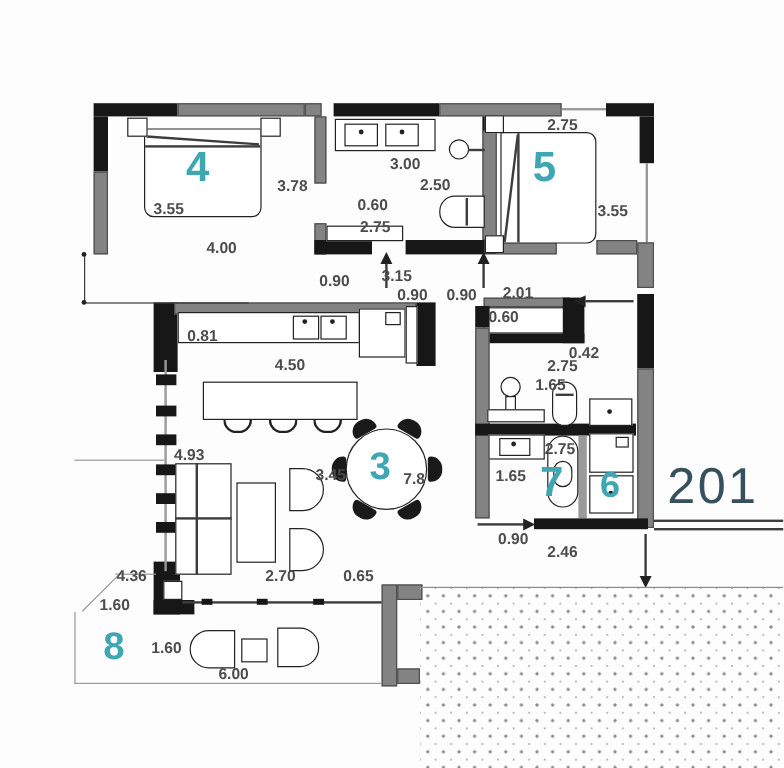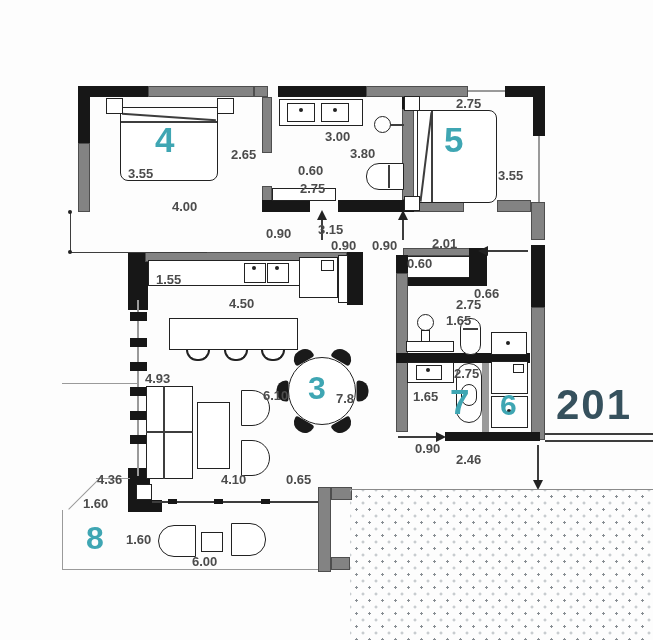--- a/index.html
+++ b/index.html
@@ -7,21 +7,21 @@
   #plan{position:relative;width:653px;height:640px;background:#fdfdfd;font-family:"Liberation Sans",sans-serif;overflow:hidden}
   #plan i,#plan b,#plan s{position:absolute;display:block;font-style:normal;text-decoration:none}
   .w{background:#838383;border:1px solid #4e4e4e}          
   .k{background:#171717}                                   
   .f{background:#fff;border:1.6px solid #222}              
   .ln{background:#3d3d3d}                                  
   .lt{background:#9a9a9a}                                  
   .dim{color:#4c4c4c;font-size:13px;white-space:nowrap}
   .strike{text-decoration:line-through}
   .rn{color:#3fa6b3;font-weight:700;font-size:33px;line-height:1}
-  .apt{color:#36515d;font-weight:700;font-size:42px;line-height:1;letter-spacing:2px}
+  .apt{color:#36515d;font-weight:400;font-size:42px;line-height:1;letter-spacing:2px}
   .dot{width:4px;height:4px;border-radius:50%;background:#222}
   .stool{border:2px solid #222;border-top:none;border-radius:0 0 12px 12px;background:#fff;width:24px;height:11px}
   .chair{width:21px;height:12px;background:#1a1a1a;border-radius:11px 11px 3px 3px}
   .au{width:0;height:0;border-left:5px solid transparent;border-right:5px solid transparent;border-bottom:10px solid #222}
   .ad{width:0;height:0;border-left:5px solid transparent;border-right:5px solid transparent;border-top:10px solid #222}
   .al{width:0;height:0;border-top:5px solid transparent;border-bottom:5px solid transparent;border-right:10px solid #222}
   .ar{width:0;height:0;border-top:5px solid transparent;border-bottom:5px solid transparent;border-left:10px solid #222}
   .stip{background-image:radial-gradient(circle,#878d92 1.2px,transparent 1.4px),radial-gradient(circle,#b6bcc0 1px,transparent 1.2px);
         background-size:13px 13px;background-position:0 0,6.5px 6.5px;border-top:1px solid #8a8a8a}
 </style>
@@ -188,51 +188,51 @@
   <i class="dot" style="left:507px;top:409px"></i>
 
   <i class="f" style="left:158px;top:525px;width:38px;height:32px;border-radius:16px 0 0 16px"></i>
   <i class="f" style="left:201px;top:532px;width:22px;height:20px"></i>
   <i class="f" style="left:231px;top:523px;width:35px;height:33px;border-radius:0 16px 16px 0"></i>
 
   <i class="stip" style="left:350px;top:489px;width:303px;height:151px"></i>
 
   <b class="dim" style="left:128px;top:166px">3.55</b>
   <b class="dim" style="left:172px;top:199px">4.00</b>
-  <b class="dim" style="left:231px;top:147px">2.65</b>
+  <b class="dim" style="left:231px;top:147px">3.78</b>
   <b class="dim" style="left:325px;top:129px">3.00</b>
-  <b class="dim" style="left:350px;top:146px">3.80</b>
+  <b class="dim" style="left:350px;top:146px">2.50</b>
   <b class="dim" style="left:298px;top:163px">0.60</b>
   <b class="dim" style="left:300px;top:181px">2.75</b>
   <b class="dim" style="left:456px;top:96px">2.75</b>
   <b class="dim" style="left:498px;top:168px">3.55</b>
   <b class="dim" style="left:266px;top:226px">0.90</b>
   <b class="dim" style="left:318px;top:222px">3.15</b>
   <b class="dim" style="left:331px;top:238px">0.90</b>
   <b class="dim" style="left:372px;top:238px">0.90</b>
-  <b class="dim" style="left:432px;top:236px">2.01</b>
+  <b class="dim" style="left:419px;top:236px">2.01</b>
   <b class="dim strike" style="left:407px;top:256px">0.60</b>
-  <b class="dim" style="left:474px;top:286px">0.66</b>
+  <b class="dim" style="left:474px;top:286px">0.42</b>
   <b class="dim" style="left:456px;top:297px">2.75</b>
   <b class="dim" style="left:446px;top:313px">1.65</b>
-  <b class="dim" style="left:156px;top:272px">1.55</b>
+  <b class="dim" style="left:156px;top:272px">0.81</b>
   <b class="dim" style="left:229px;top:296px">4.50</b>
   <b class="dim" style="left:145px;top:371px">4.93</b>
-  <b class="dim" style="left:263px;top:388px">6.10</b>
+  <b class="dim" style="left:263px;top:388px">3.45</b>
   <b class="dim" style="left:336px;top:391px">7.8</b>
-  <b class="dim" style="left:221px;top:472px">4.10</b>
+  <b class="dim" style="left:221px;top:472px">2.70</b>
   <b class="dim" style="left:286px;top:472px">0.65</b>
   <b class="dim" style="left:454px;top:366px">2.75</b>
   <b class="dim" style="left:413px;top:389px">1.65</b>
   <b class="dim" style="left:415px;top:441px">0.90</b>
   <b class="dim" style="left:456px;top:452px">2.46</b>
   <b class="dim" style="left:97px;top:472px">4.36</b>
   <b class="dim" style="left:83px;top:496px">1.60</b>
   <b class="dim" style="left:126px;top:532px">1.60</b>
-  <b class="dim" style="left:192px;top:554px">6.00</b>
+  <b class="dim" style="left:182px;top:554px">6.00</b>
 
   <b class="rn" style="left:155px;top:122px;font-size:35px">4</b>
   <b class="rn" style="left:444px;top:122px;font-size:35px">5</b>
   <b class="rn" style="left:308px;top:372px;font-size:32px">3</b>
   <b class="rn" style="left:450px;top:384px;font-size:35px">7</b>
   <b class="rn" style="left:500px;top:390px;font-size:30px">6</b>
   <b class="rn" style="left:86px;top:522px;font-size:32px">8</b>
 
   <b class="apt" style="left:556px;top:384px">201</b>
 

